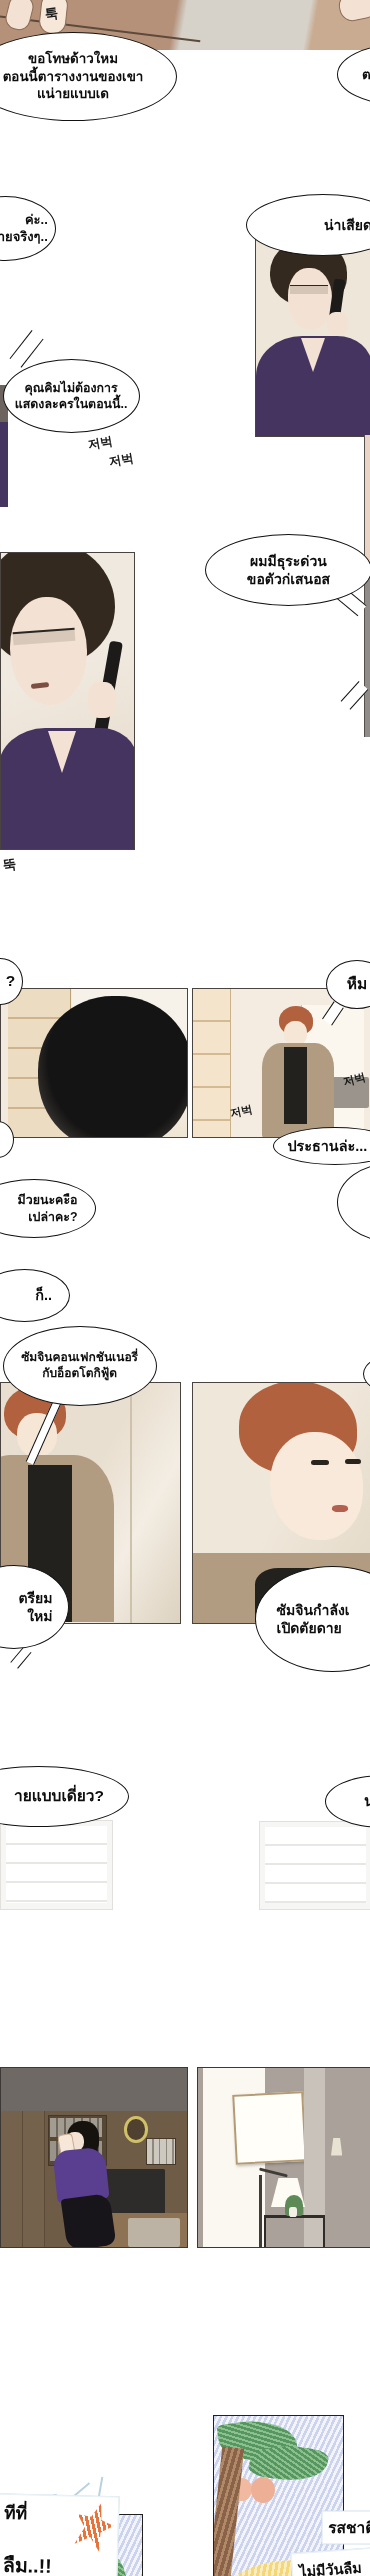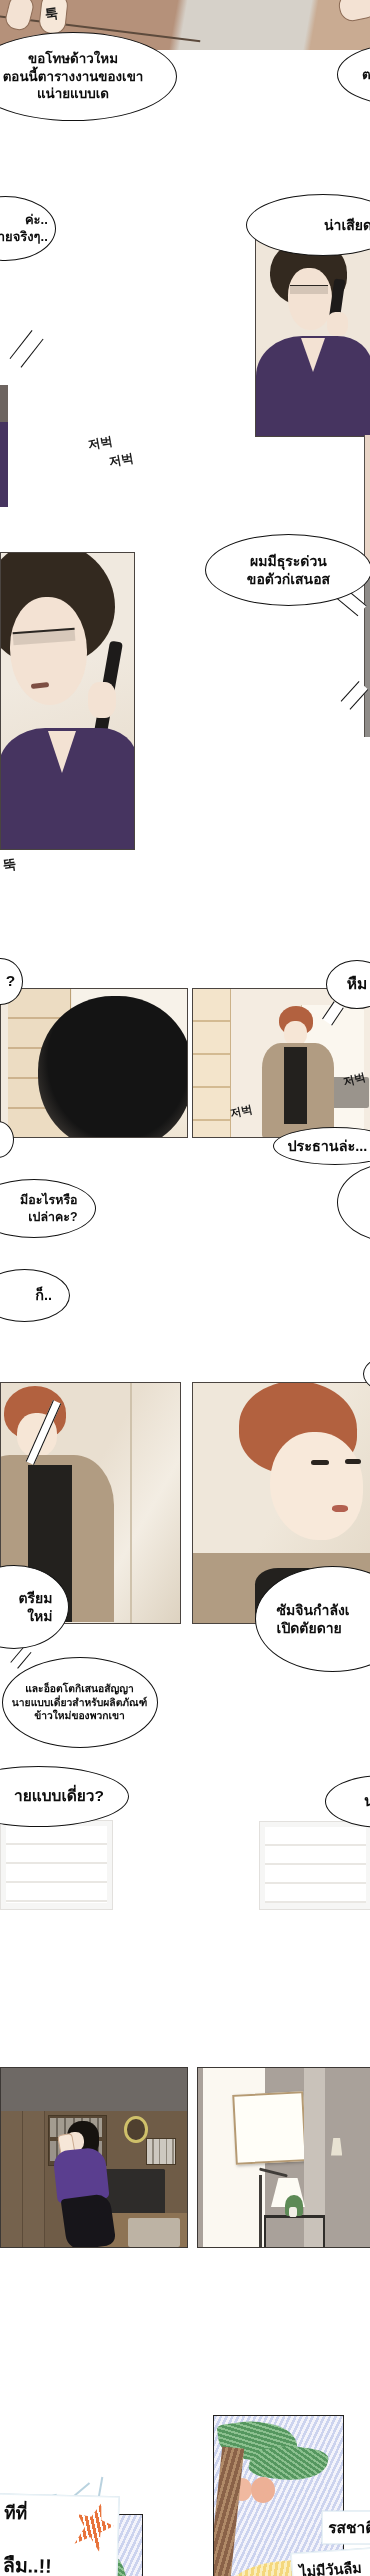--- a/index.html
+++ b/index.html
@@ -56,20 +56,24 @@
     <div class="abs" style="left:32px;top:33px;width:44px;height:62px;background:#f3e2d3;border-radius:44% 48% 46% 50%;"></div>
     <div class="abs" style="left:34px;top:50px;width:38px;height:8.2px;border-top:1.5px solid #2a2622;background:rgba(120,110,100,.25);"></div>
     <div class="abs" style="left:75px;top:44px;width:11.3px;height:49px;background:#1d1b1a;border-radius:3.1px;transform:rotate(8deg);"></div>
     <div class="abs" style="left:71px;top:77px;width:20.6px;height:24px;background:#f3e2d3;border-radius:40%;"></div>
     <div class="abs" style="left:0px;top:101px;width:116px;height:100px;background:#463460;border-radius:40% 30% 0 0;"></div>
     <div class="abs" style="left:45px;top:103px;width:24px;height:34px;background:#f3e2d3;clip-path:polygon(50% 100%,0 0,100% 0);"></div>
   </div>
 
   <div class="panel" style="left:0;top:385px;width:8.2px;height:122px;background:linear-gradient(180deg,#6d6460 0 30%,#463460 30% 100%);"></div>
 
+  <div class="b" style="left:2.6px;top:359px;width:135px;height:72px;font-size:12.4px;">
+    <span class="bl">คุณคิมไม่ต้องการ</span>
+    <span class="bl">แสดงละครในตอนนี้..</span>
+  </div>
   <div class="tail" style="left:18.5px;top:331px;width:13.4px;height:36px;transform:rotate(38deg);"></div>
   <div class="sfx" style="left:88px;top:435px;font-size:12.4px;transform:rotate(-10deg);">저벅</div>
   <div class="sfx" style="left:109px;top:452px;font-size:12.4px;transform:rotate(-10deg);">저벅</div>
 
   <div class="b" style="left:205px;top:534px;width:165px;height:70px;font-size:14px;">
     <span class="bl">ผมมีธุระด่วน</span>
     <span class="bl">ขอตัวก่เสนอส</span>
   </div>
   <div class="tail" style="left:344px;top:587px;width:12.4px;height:29px;transform:rotate(-50deg);"></div>
 
@@ -113,26 +117,30 @@
   <div class="tail" style="left:327px;top:1003px;width:10.3px;height:20.6px;transform:rotate(34deg);"></div>
   <div class="sfx" style="left:230px;top:1104px;font-size:11.3px;transform:rotate(-12deg);">저벅</div>
   <div class="sfx" style="left:343px;top:1072px;font-size:11.3px;transform:rotate(-14deg);">저벅</div>
 
   <div class="b" style="left:273px;top:1127px;width:124px;height:38px;font-size:14.4px;align-items:flex-start;padding-left:13.4px;box-sizing:border-box;">
     <span class="bl">ประธานล่ะ...</span>
   </div>
   <div class="b" style="left:337px;top:1163px;width:108px;height:77px;"></div>
   <div class="b" style="left:-18px;top:1121px;width:30px;height:35px;"></div>
   <div class="b" style="left:-28px;top:1179px;width:124px;height:59px;font-size:12.4px;align-items:flex-end;padding-right:17.5px;box-sizing:border-box;">
-    <span class="bl">มีอะไรหรือ</span>
+    <span class="bl">มีวยนะคะือ</span>
     <span class="bl">เปล่าคะ?</span>
   </div>
 
   <div class="b" style="left:-20.6px;top:1269px;width:91px;height:53px;font-size:14.4px;align-items:flex-end;padding-right:17.5px;box-sizing:border-box;">
     <span class="bl">ก็..</span>
+  </div>
+  <div class="b" style="left:2.6px;top:1326px;width:152px;height:78px;font-size:12px;">
+    <span class="bl">ซัมจินคอนเฟกชันเนอรี่</span>
+    <span class="bl">กับอ็อตโตกิฟู้ด</span>
   </div>
   <div class="tail" style="left:39px;top:1399px;width:7.2px;height:67px;transform:rotate(24deg);"></div>
   <div class="b" style="left:363px;top:1353px;width:72px;height:40px;"></div>
 
   <div class="panel" style="left:0;top:1382px;width:179px;height:240px;background:linear-gradient(120deg,#e9dfd0 0 45%,#f3ede3 70%,#ddd2c0 100%);border:0.5px solid #4a4440;">
     <div class="abs" style="left:3.1px;top:3.1px;width:62px;height:54px;background:#b2613f;border-radius:50% 50% 42% 46%;"></div>
     <div class="abs" style="left:15.5px;top:30px;width:40px;height:44px;background:#f6e6d6;border-radius:46%;"></div>
     <div class="abs" style="left:-20.6px;top:72px;width:134px;height:167px;background:#b19c82;border-radius:22% 30% 0 0;"></div>
     <div class="abs" style="left:27px;top:82px;width:44px;height:157px;background:#23211e;"></div>
     <div class="abs" style="left:129px;top:0;width:2.1px;height:240px;background:#cfc2ac;"></div>
@@ -147,25 +155,20 @@
     <div class="abs" style="left:62px;top:185px;width:77px;height:54px;background:#23211e;border-radius:30% 30% 0 0;"></div>
   </div>
 
   <div class="b" style="left:-41px;top:1565px;width:110px;height:84px;font-size:14px;align-items:flex-end;padding-right:15.5px;box-sizing:border-box;">
     <span class="bl">ตรียม</span>
     <span class="bl">ใหม่</span>
   </div>
   <div class="b" style="left:255px;top:1566px;width:155px;height:106px;font-size:14px;align-items:flex-start;padding-left:20.6px;box-sizing:border-box;">
     <span class="bl">ซัมจินกำลังเ</span>
     <span class="bl">เปิดตัยดาย</span>
-  </div>
-  <div class="b" style="left:1.5px;top:1657px;width:154px;height:89px;font-size:10.3px;">
-    <span class="bl">และอ็อตโตกิเสนอสัญญา</span>
-    <span class="bl">นายแบบเดี่ยวสำหรับผลิตภัณฑ์</span>
-    <span class="bl">ข้าวใหม่ของพวกเขา</span>
   </div>
   <div class="tail" style="left:15.5px;top:1647px;width:8.2px;height:20.6px;transform:rotate(40deg);"></div>
   <div class="b" style="left:-52px;top:1766px;width:181px;height:61px;font-size:15.5px;align-items:flex-end;padding-right:24px;box-sizing:border-box;">
     <span class="bl">ายแบบเดี่ยว?</span>
   </div>
   <div class="b" style="left:325px;top:1775px;width:115px;height:53px;font-size:15.5px;align-items:flex-start;padding-left:38px;box-sizing:border-box;">
     <span class="bl">น</span>
   </div>
 
   <div class="panel" style="left:0;top:1820px;width:111px;height:88px;background:#f6f6f5;border:0.5px solid #e2e0dd;">

